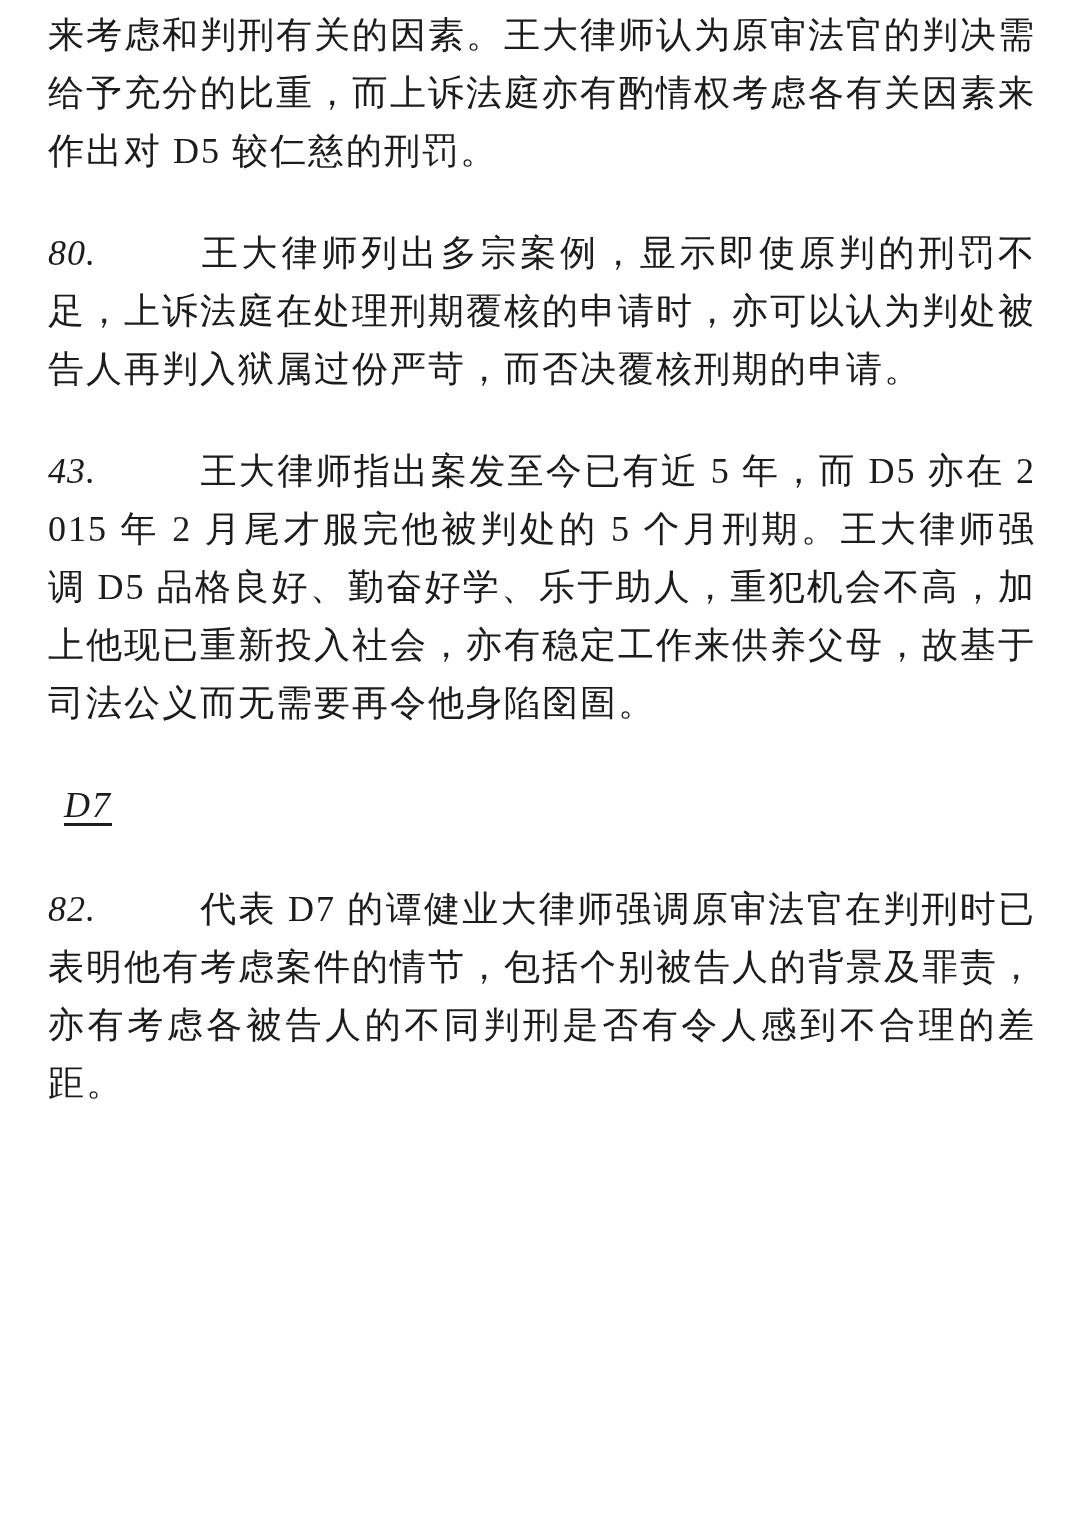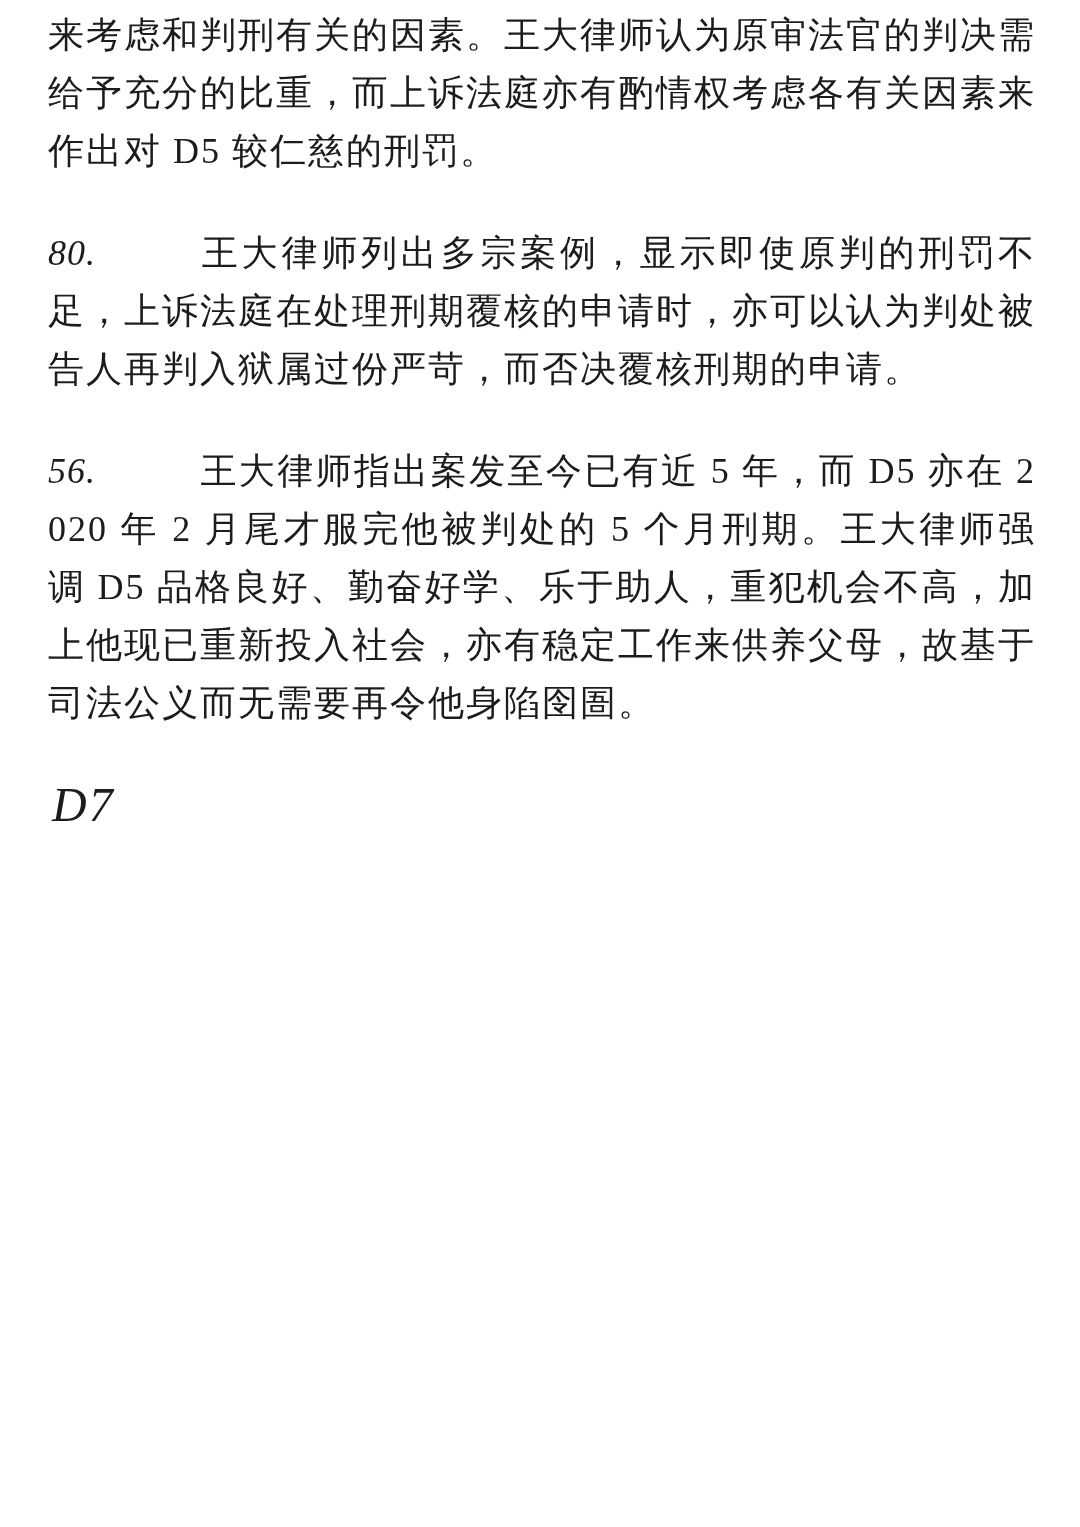--- a/index.html
+++ b/index.html
@@ -29,37 +29,39 @@
     margin: 0 0 44px 0;
     word-break: break-all;
   }
   .para .num {
     display: inline-block;
     width: 152px;
     letter-spacing: 1px;
     font-style: italic;
   }
   .section-heading {
-    font-size: 48px;
+    font-size: 36px;
     line-height: 58px;
     font-weight: normal;
     font-style: italic;
+    text-decoration: underline;
     text-underline-offset: 6px;
-    margin: 0 0 46px 4px;
+    margin: 0 0 46px 16px;
     letter-spacing: 2px;
   }
 </style>
 </head>
 <body>
 
 <main class="page">
 
   <p class="para">来考虑和判刑有关的因素。王大律师认为原审法官的判决需给予充分的比重，而上诉法庭亦有酌情权考虑各有关因素来作出对 D5 较仁慈的刑罚。</p>
 
   <p class="para"><span class="num">80.</span><span>王大律师列出多宗案例，显示即使原判的刑罚不足，上诉法庭在处理刑期覆核的申请时，亦可以认为判处被告人再判入狱属过份严苛，而否决覆核刑期的申请。</span></p>
 
-  <p class="para"><span class="num">56.</span><span>王大律师指出案发至今已有近 5 年，而 D5 亦在 2020 年 2 月尾才服完他被判处的 5 个月刑期。王大律师强调 D5 品格良好、勤奋好学、乐于助人，重犯机会不高，加上他现已重新投入社会，亦有稳定工作来供养父母，故基于司法公义而无需要再令他身陷囹圄。</span></p>
+  <p class="para"><span class="num">43.</span><span>王大律师指出案发至今已有近 5 年，而 D5 亦在 2015 年 2 月尾才服完他被判处的 5 个月刑期。王大律师强调 D5 品格良好、勤奋好学、乐于助人，重犯机会不高，加上他现已重新投入社会，亦有稳定工作来供养父母，故基于司法公义而无需要再令他身陷囹圄。</span></p>
 
   <h2 class="section-heading">D7</h2>
 
+  <p class="para"><span class="num">82.</span><span>代表 D7 的谭健业大律师强调原审法官在判刑时已表明他有考虑案件的情节，包括个别被告人的背景及罪责，亦有考虑各被告人的不同判刑是否有令人感到不合理的差距。</span></p>
 
 
 </main>
 
 </body></html>

